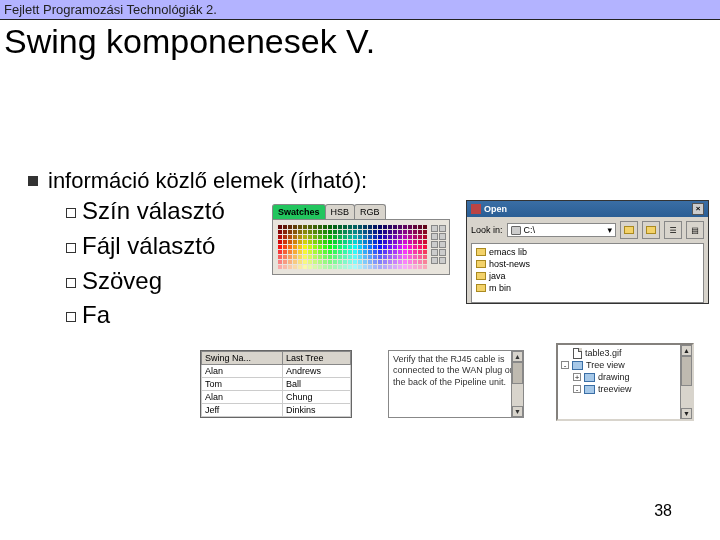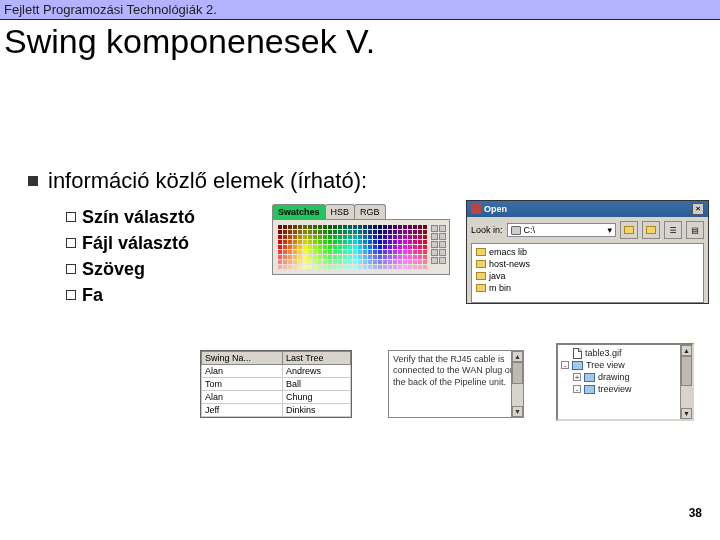--- a/index.html
+++ b/index.html
@@ -24,48 +24,46 @@
     margin: 2px 4px 0 4px;
     font-weight: normal;
   }
   .content {
     position: absolute;
     left: 28px;
     top: 168px;
   }
   .lvl1 {
     font-size: 22px;
-    margin-bottom: 10px;
   }
   .lvl1 .sq {
     display: inline-block;
     width: 10px; height: 10px;
     background: #333;
     margin-right: 10px;
     vertical-align: 2px;
   }
   .lvl2 {
-    font-size: 18px;
+    font-size: 24px;
     margin-left: 38px;
     line-height: 1.45;
-    font-weight: bold;
   }
   .lvl2 .box {
     display: inline-block;
     width: 10px; height: 10px;
     border: 1px solid #333;
     margin-right: 6px;
     vertical-align: 1px;
   }
   .page-num {
     position: absolute;
-    right: 18px;
+    right: 48px;
     bottom: 20px;
-    font-size: 12px;
-    font-weight: bold;
+    font-size: 16px;
+    font-weight: normal;
   }
 
   
   .colorchooser {
     position: absolute;
     left: 272px;
     top: 204px;
     width: 178px;
     font-size: 9px;
   }

